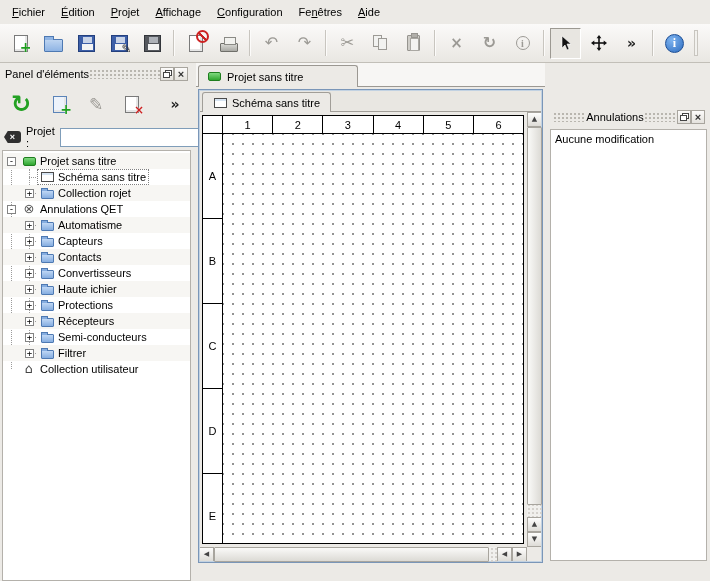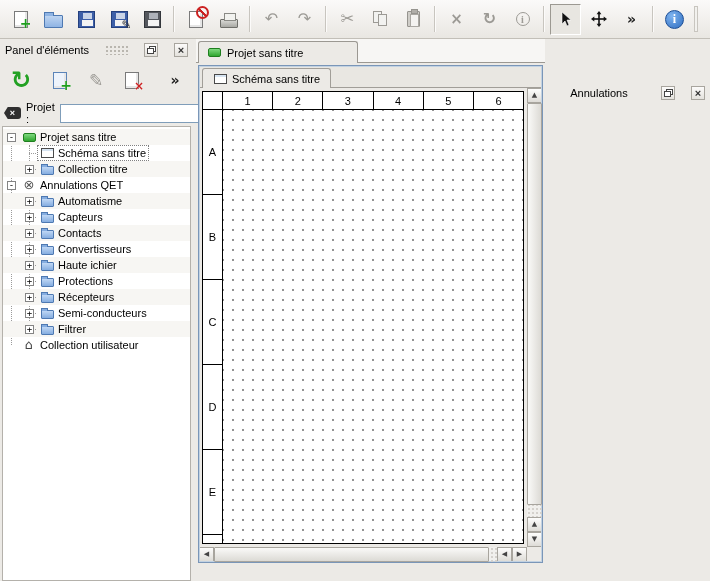--- a/index.html
+++ b/index.html
@@ -62,21 +62,21 @@
   .reload { font-size:24px; font-weight:bold; color:#23A123; line-height:1; }
 
   
   .main { flex:1; display:flex; min-height:0; }
   .splitter { width:3px; flex:none; }
 
   
   .dock { display:flex; flex-direction:column; min-height:0; }
   .dock.left  { width:193px; flex:none; }
   .dock.right { width:162px; flex:none;margin-top:43px; }
-  .dock-title { height:16px; margin:3px 3px 2px; display:flex; align-items:center; gap:16px; padding:0 2px; flex:none; }
+  .dock-title { height:16px; margin:3px 3px 2px; display:flex; align-items:center; gap:0; padding:0 2px; flex:none; }
   .dots { flex:1; height:10px; background-image:radial-gradient(#B9B6AF 1px, transparent 1.2px); background-size:4px 4px; }
   .dt-btn { width:14px; height:14px; border:1px solid #A8A59E; background:linear-gradient(#FCFBFA,#E4E2DD);
             display:flex; align-items:center; justify-content:center; flex:none; font-size:10px; color:#333; }
   .restore-ico { position:relative; width:9px; height:8px; display:block; }
   .restore-ico::before { content:""; position:absolute; right:0; top:0; width:5px; height:4px; border:1px solid #444; background:#fff; }
   .restore-ico::after  { content:""; position:absolute; left:0; bottom:0; width:5px; height:4px; border:1px solid #444; background:#fff; }
   .close-glyph { font-weight:bold; font-size:11px; line-height:1; }
 
   
   .panel-toolbar { height:40px; flex:none; display:flex; align-items:center; gap:12px; padding:2px 6px; }
@@ -155,20 +155,29 @@
   .scorner { grid-column:2; grid-row:2; background:#ECEAE6; }
 
   
   .undo-list { flex:1; margin:2px 3px 20px 2px; background:#fff; border:1px solid #B4B1AB; padding:3px 4px; overflow:hidden; }
 </style>
 </head>
 <body>
 
 <div class="app">
 
+  <div class="menubar" id="menubar">
+      <div class="menu-item"><u>F</u>ichier</div>
+      <div class="menu-item"><u>É</u>dition</div>
+      <div class="menu-item"><u>P</u>rojet</div>
+      <div class="menu-item"><u>A</u>ffichage</div>
+      <div class="menu-item"><u>C</u>onfiguration</div>
+      <div class="menu-item">Fe<u>n</u>êtres</div>
+      <div class="menu-item"><u>A</u>ide</div>
+    </div>
 
   <div class="toolbar" id="main-toolbar">
       <button class="tb-btn">
         <span class="tb-ico">
           <span class="pg"></span>
           <span class="badge plus">+</span>
         </span>
       </button>
       <button class="tb-btn">
         <span class="tb-ico">
@@ -357,21 +366,21 @@
               </span>
               <span class="t-label">Schéma sans titre</span>
             </span>
           </div>
           <div class="t-row d1">
             <span class="expander">+</span>
             <span class="row-core">
               <span class="t-ico">
                 <span class="ti-folder"></span>
               </span>
-              <span class="t-label">Collection titre</span>
+              <span class="t-label">Collection rojet</span>
             </span>
           </div>
           <div class="t-row d0">
             <span class="expander">-</span>
             <span class="row-core">
               <span class="t-ico">
                 <span class="ti-qet">⊗</span>
               </span>
               <span class="t-label">Annulations QET</span>
             </span>
@@ -552,16 +561,19 @@
         <span class="dots"></span>
         <span>Annulations</span>
         <span class="dots"></span>
         <span class="dt-btn">
             <span class="restore-ico"></span>
           </span>
         <span class="dt-btn">
             <span class="close-glyph">×</span>
           </span>
       </div>
+      <div class="undo-list">
+        <div>Aucune modification</div>
+      </div>
     </div>
 
   </div>
 </div>
 
 </body></html>

